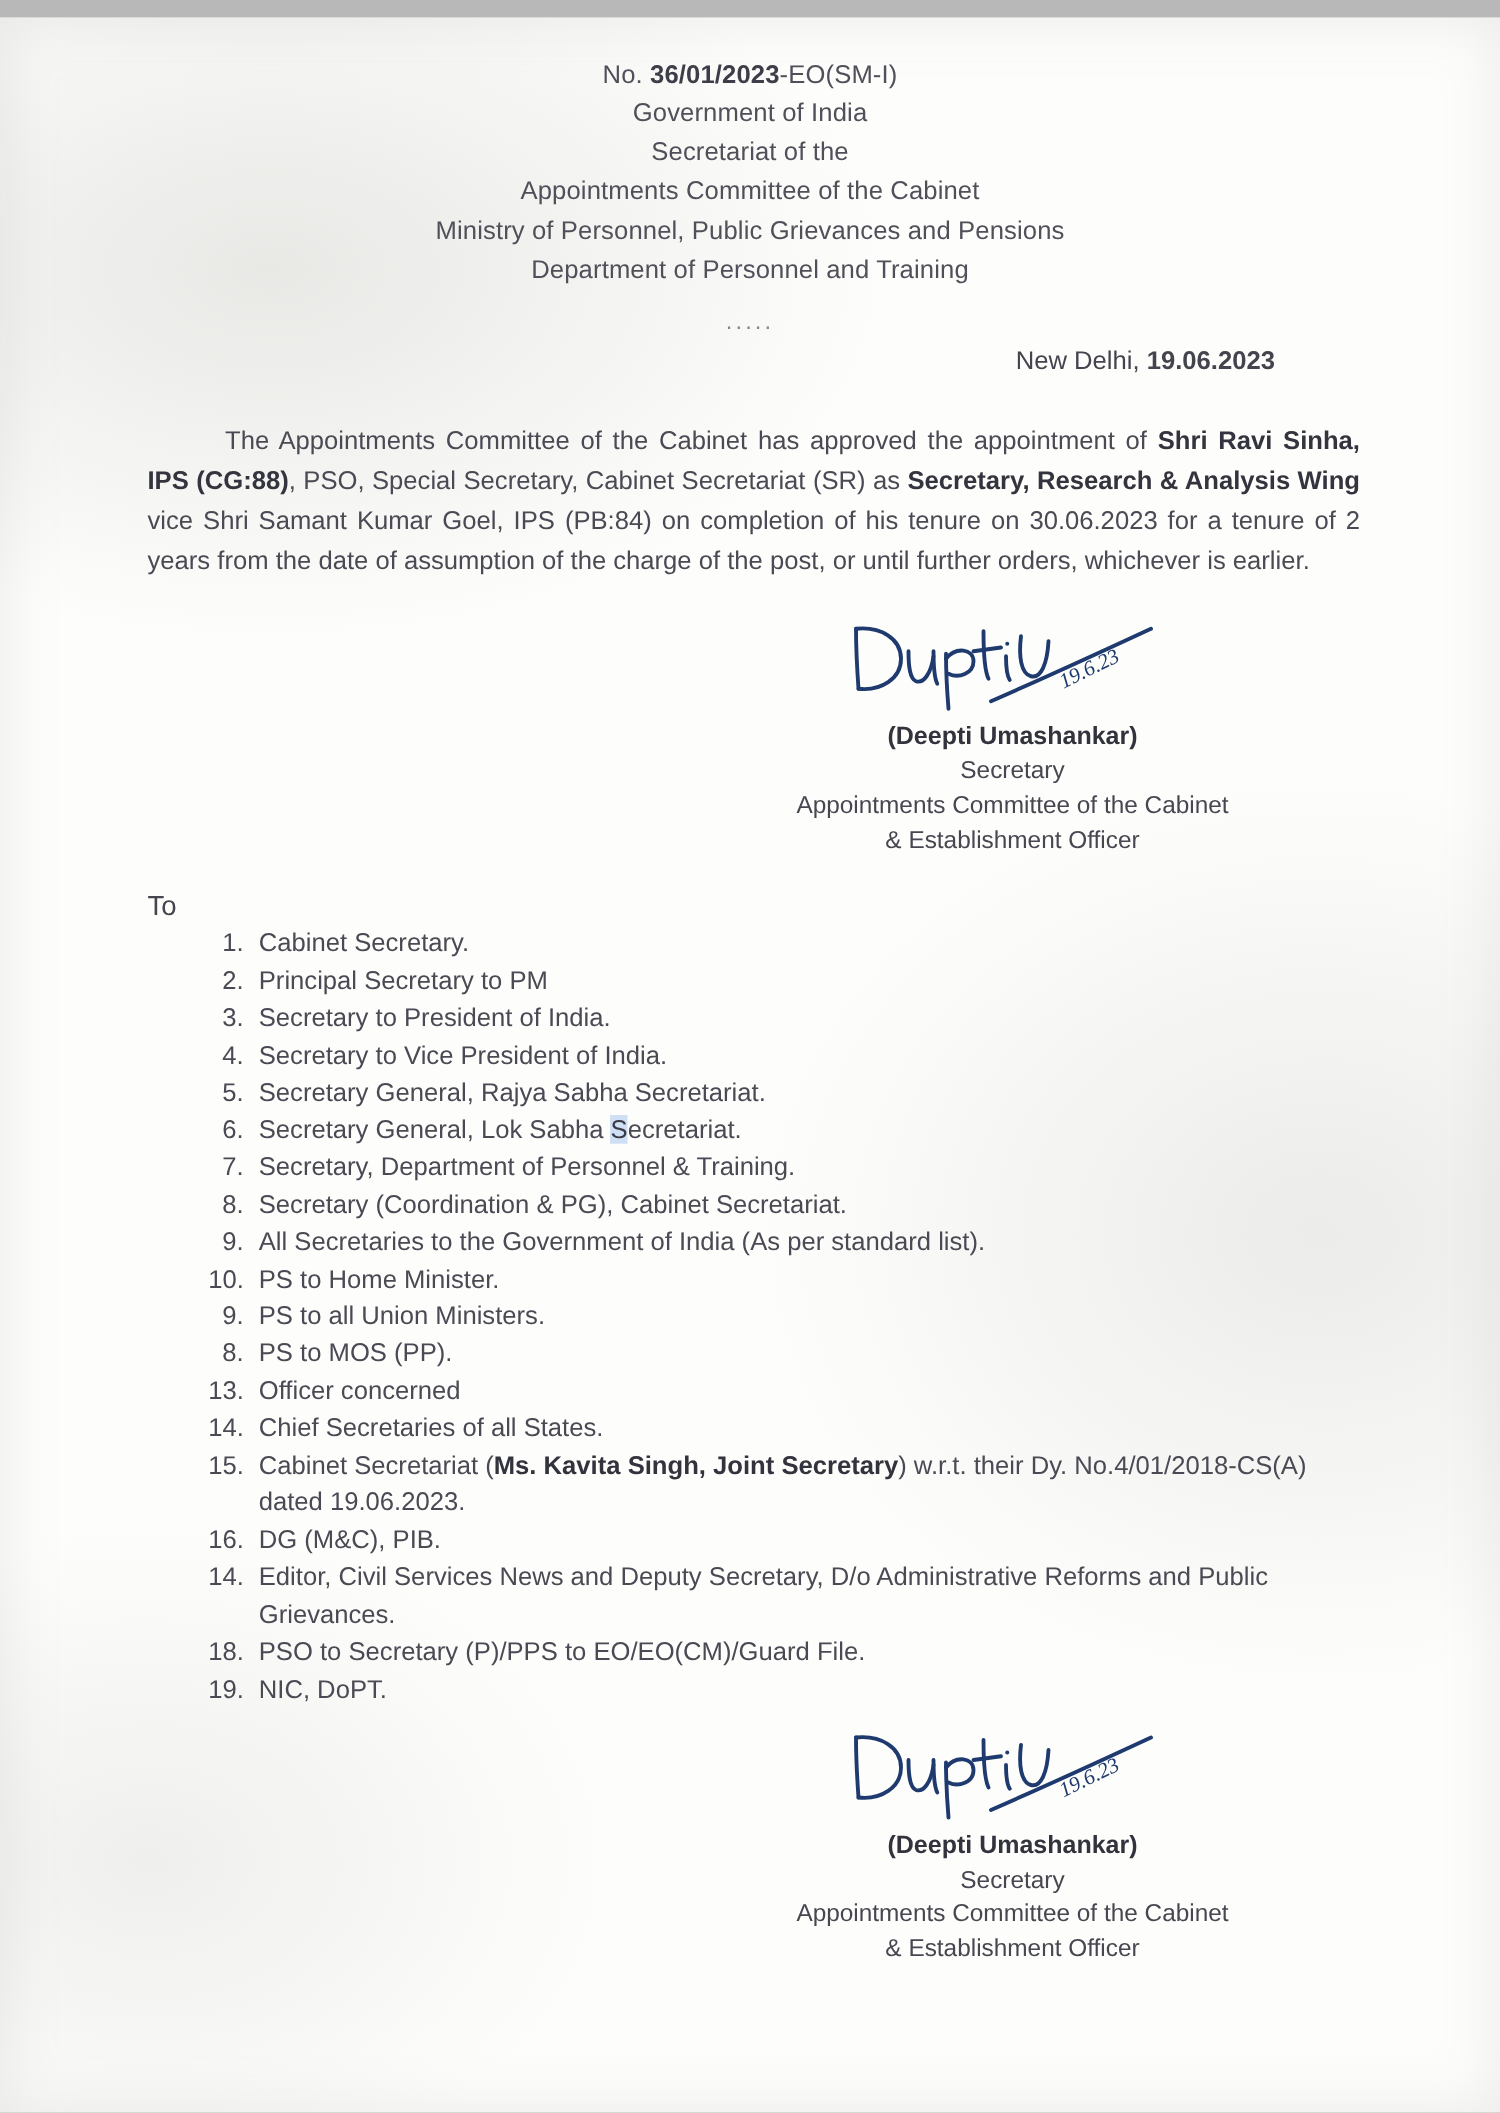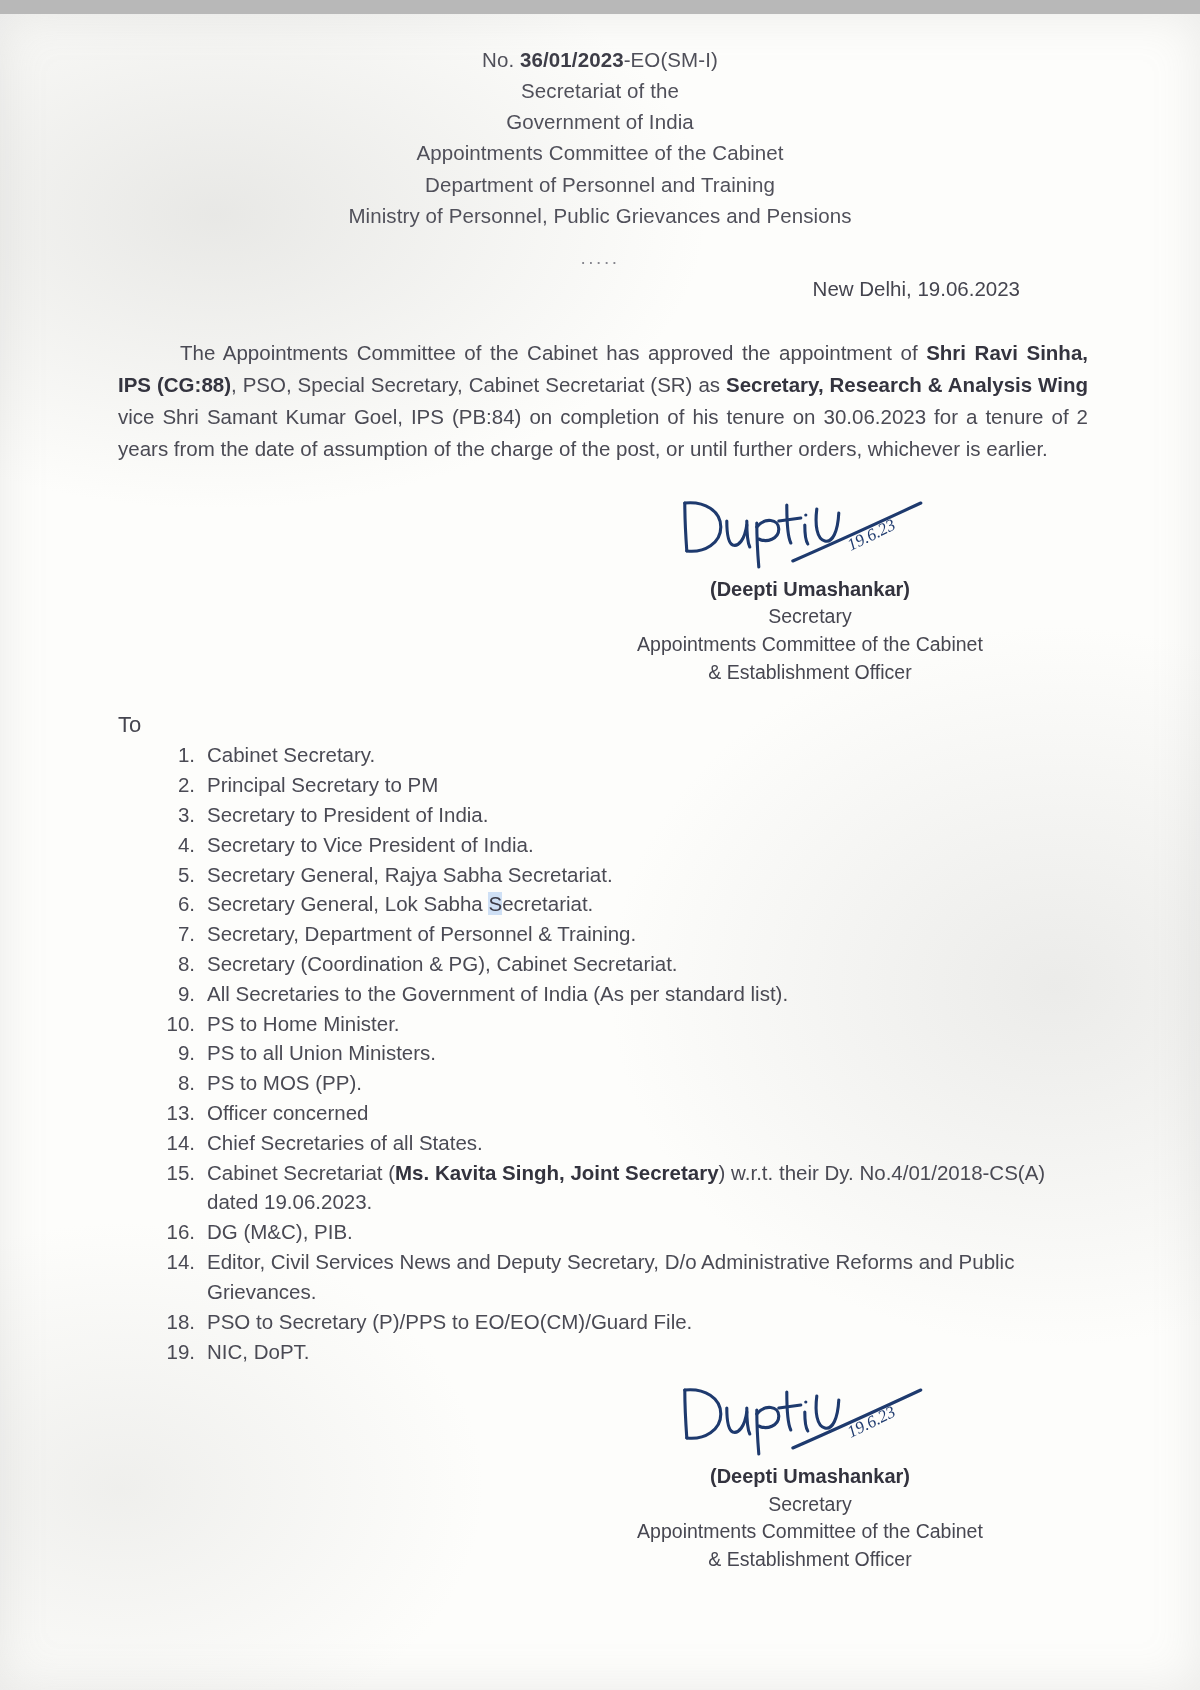--- a/index.html
+++ b/index.html
@@ -51,21 +51,21 @@
     margin-bottom: 2px;
   }
 
   .placedate {
     text-align: right;
     padding-right: 180px;
     font-size: 20.5px;
     margin-top: 8px;
     color: #44444e;
   }
-  .placedate b { font-weight: normal; }
+  .placedate b { font-weight: bold; }
 
   .body-para {
     margin: 36px 112px 0 118px;
     font-size: 20.5px;
     line-height: 1.56;
     text-align: justify;
     text-indent: 62px;
     color: #4a4a54;
   }
   .body-para b { font-weight: bold; color: #34343f; }
@@ -140,25 +140,25 @@
     margin-top: 10px;
   }
 </style>
 </head>
 <body>
 
 <div class="page">
 
   <div class="header">
     <span class="line fileno"><span>No. </span><b>36/01/2023</b><span>-EO(SM-I)</span></span>
+    <span class="line">Government of India</span>
     <span class="line">Secretariat of the</span>
-    <span class="line">Government of India</span>
     <span class="line">Appointments Committee of the Cabinet</span>
+    <span class="line">Ministry of Personnel, Public Grievances and Pensions</span>
     <span class="line">Department of Personnel and Training</span>
-    <span class="line">Ministry of Personnel, Public Grievances and Pensions</span>
   </div>
 
   <div class="dots">.....</div>
 
   <div class="placedate"><span>New Delhi, </span><b>19.06.2023</b></div>
 
   <p class="body-para"><span>The Appointments Committee of the Cabinet has approved the appointment of </span><b>Shri Ravi Sinha, IPS (CG:88)</b><span>, PSO, Special Secretary, Cabinet Secretariat (SR) as </span><b>Secretary, Research &amp; Analysis Wing</b><span> vice Shri Samant Kumar Goel, IPS (PB:84) on completion of his tenure on 30.06.2023 for a tenure of 2 years from the date of assumption of the charge of the post, or until further orders, whichever is earlier.</span></p>
 
   <div class="sig-block">
     <div class="signature">

